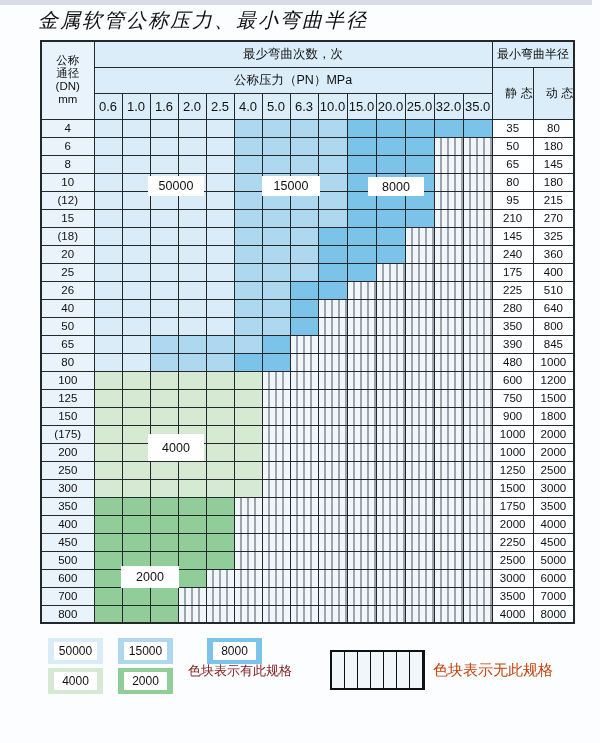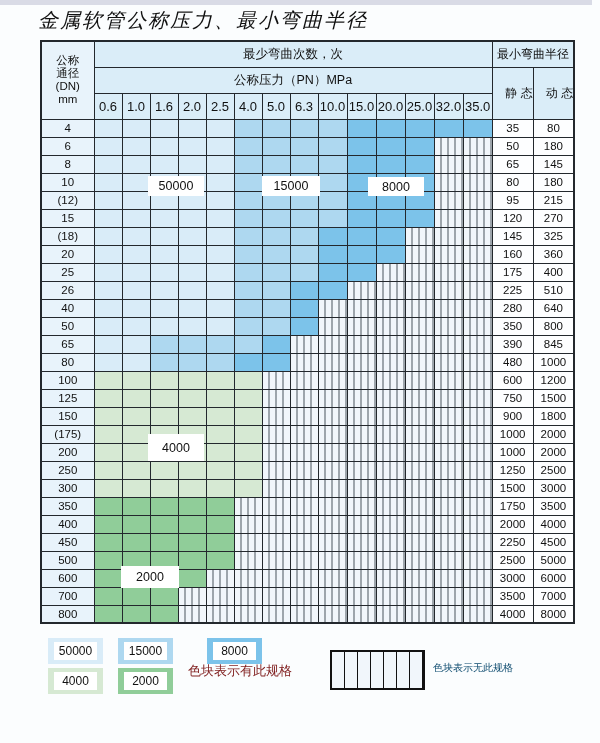--- a/index.html
+++ b/index.html
@@ -44,21 +44,21 @@
   .lgbox{position:absolute;width:55px;height:26px;display:flex;align-items:center;justify-content:center;}
   .lgbox .inner{background:#fff;width:43px;height:18px;display:flex;align-items:center;justify-content:center;font-size:12px;color:#111;}
   #lg-0{left:48px;top:638px;background:var(--c50000);}
   #lg-1{left:118px;top:638px;background:var(--c15000);}
   #lg-2{left:207px;top:638px;background:var(--c8000);}
   #lg-3{left:48px;top:668px;background:var(--c4000);}
   #lg-4{left:118px;top:668px;background:var(--c2000);}
   .lg-hastext{position:absolute;left:188px;top:662px;font-size:13px;color:#7f1d1d;}
   .lg-stripedbox{position:absolute;left:330px;top:650px;width:95px;height:40px;border:2px solid #111;background-color:var(--stripebg);
       background-image:repeating-linear-gradient(90deg,transparent 0,transparent 12px,#111 12px,#111 13px);}
-  .lg-notext{position:absolute;left:433px;top:661px;font-size:10px;color:#0c4a6e;}
+  .lg-notext{position:absolute;left:433px;top:661px;font-size:15px;color:#c2410c;}
 </style>
 </head>
 <body>
 
 <div class="topstrip"></div>
 
 <h1 class="page-title">金属软管公称压力、最小弯曲半径</h1>
 
 <div class="tablewrap">
   <table>
@@ -219,21 +219,21 @@
           <td class="cL"></td>
           <td class="cM"></td>
           <td class="cM"></td>
           <td class="cM"></td>
           <td class="cM"></td>
           <td class="cD"></td>
           <td class="cD"></td>
           <td class="cD"></td>
           <td class="cS"></td>
           <td class="cS"></td>
-          <td class="val">120</td>
+          <td class="val">210</td>
           <td class="val">270</td>
         </tr>
         <tr>
           <td class="dn">(18)</td>
           <td class="cL"></td>
           <td class="cL"></td>
           <td class="cL"></td>
           <td class="cL"></td>
           <td class="cL"></td>
           <td class="cM"></td>
@@ -257,21 +257,21 @@
           <td class="cL"></td>
           <td class="cM"></td>
           <td class="cM"></td>
           <td class="cM"></td>
           <td class="cD"></td>
           <td class="cD"></td>
           <td class="cD"></td>
           <td class="cS"></td>
           <td class="cS"></td>
           <td class="cS"></td>
-          <td class="val">160</td>
+          <td class="val">240</td>
           <td class="val">360</td>
         </tr>
         <tr>
           <td class="dn">25</td>
           <td class="cL"></td>
           <td class="cL"></td>
           <td class="cL"></td>
           <td class="cL"></td>
           <td class="cL"></td>
           <td class="cM"></td>

